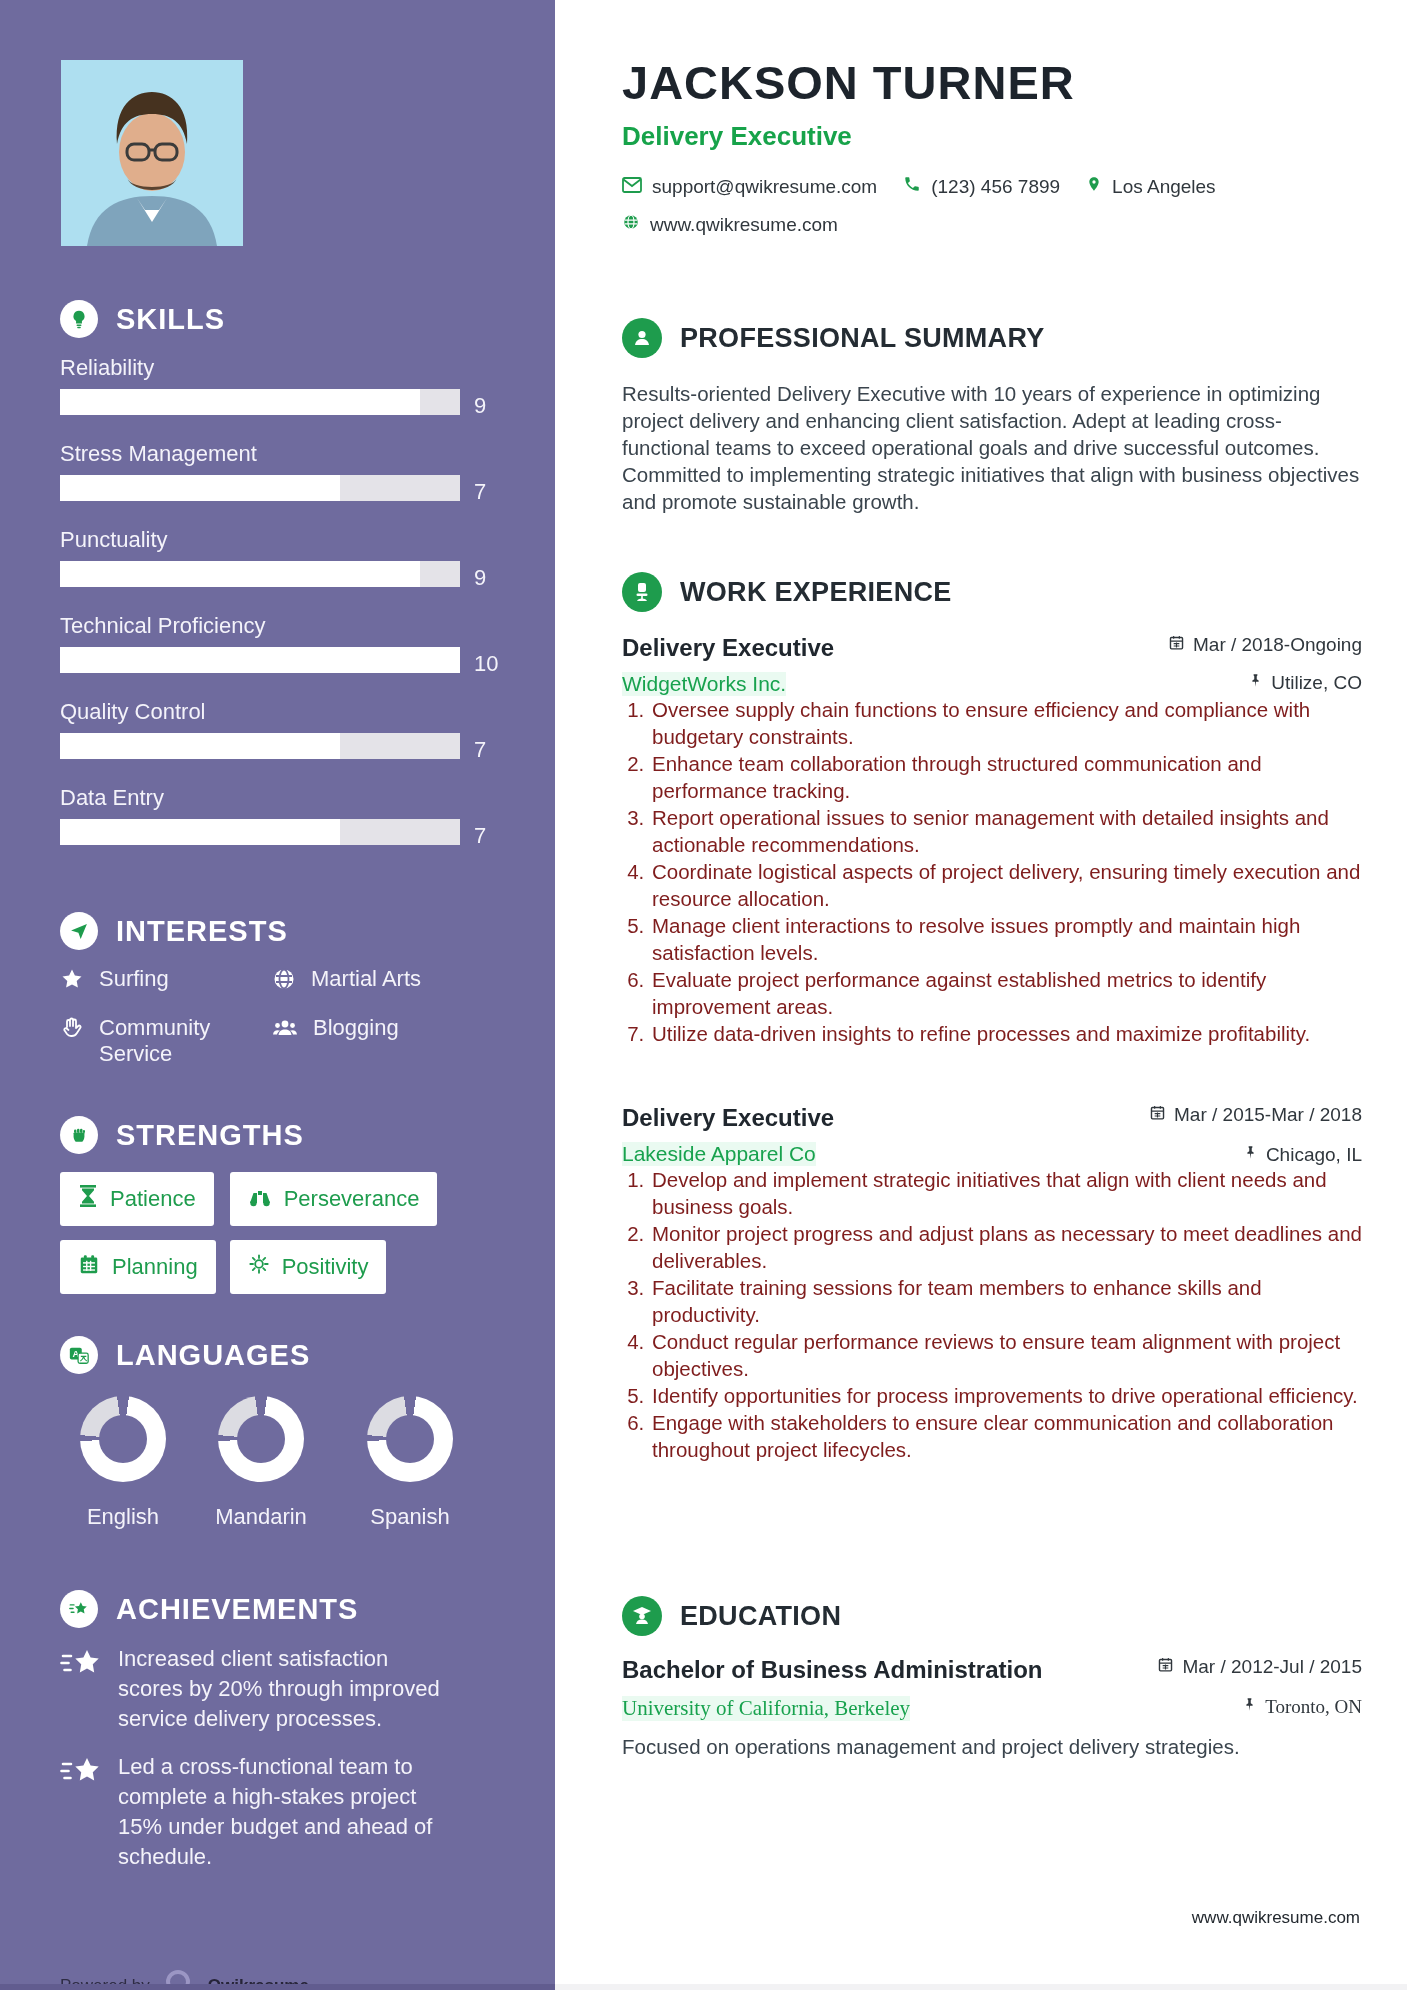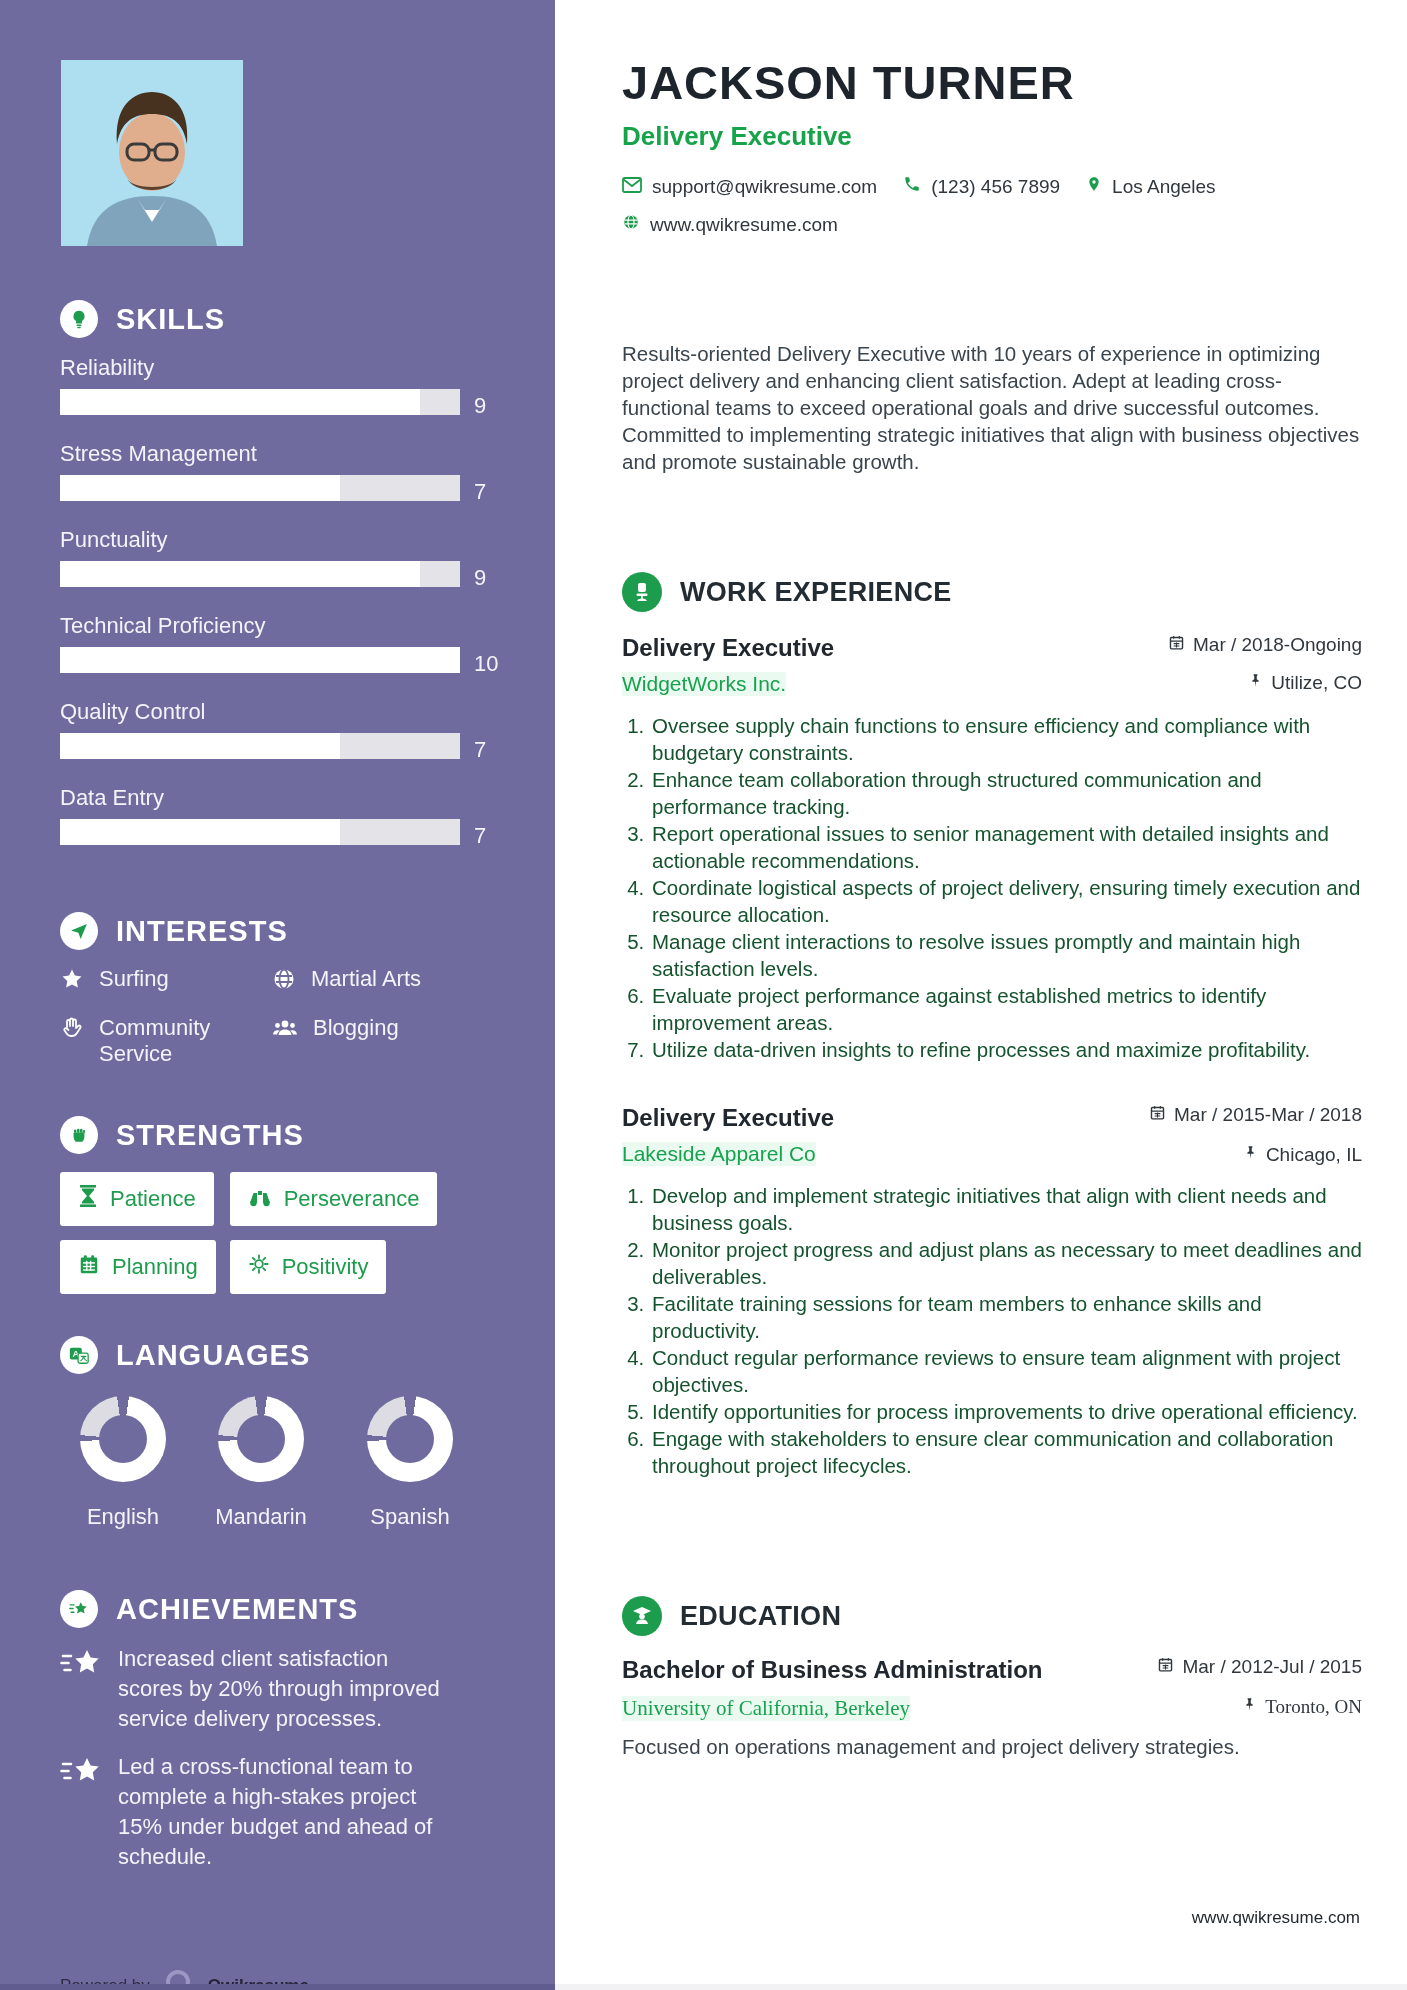--- a/index.html
+++ b/index.html
@@ -38,21 +38,21 @@
   .job-title-top{font-size:26px;color:#17A34A;font-weight:bold;margin-top:14px;}
   .contact-row{display:flex;align-items:center;gap:10px;font-size:19px;color:#30373d;}
   .m-sec-head{display:flex;align-items:center;gap:18px;}
   .m-circ{width:40px;height:40px;border-radius:50%;background:#1E9C4D;display:flex;align-items:center;justify-content:center;flex:0 0 40px;}
   .m-title{font-size:27px;font-weight:bold;color:#242c33;letter-spacing:.3px;}
   .para{font-size:20.5px;line-height:27px;color:#3A444D;margin-top:22px;}
   .row-between{display:flex;justify-content:space-between;align-items:flex-start;}
   .jtitle{font-size:24px;font-weight:bold;color:#20272e;}
   .company{font-size:21px;color:#18A24E;background:rgba(46,204,113,.10);display:inline-block;}
   .meta{display:flex;align-items:center;gap:8px;font-size:19px;color:#30373d;}
-  ol.bullets{margin:16px 0 0 0;padding-left:28px;font-size:20.5px;line-height:27px;color:#14532d;}
+  ol.bullets{margin:0 0 0 0;padding-left:28px;font-size:20.5px;line-height:27px;color:#7f1d1d;}
   ol.bullets li{padding-left:2px;}
   .edu-desc{font-size:20.5px;color:#3A444D;margin-top:14px;}
   .m-footer{position:absolute;top:1908px;right:47px;font-size:17px;color:#23292f;}
   .bottom-strip-l{position:absolute;left:0;top:1984px;width:555px;height:6px;background:#615c8f;}
   .bottom-strip-r{position:absolute;left:555px;top:1984px;width:852px;height:6px;background:#f2f2f4;}
 </style>
 </head>
 <body>
 
 <div class="page">
@@ -359,20 +359,29 @@
               <circle cx="12" cy="12" r="9" fill="#1E9C4D"></circle>
               <path d="M4 9.5h16M4 14.5h16" stroke="#ffffff" stroke-width="1.6"></path>
               <ellipse cx="12" cy="12" rx="4" ry="9" fill="none" stroke="#ffffff" stroke-width="1.6"></ellipse>
             </svg>
         </span>
         <a style="color:#30373d;text-decoration:none;">www.qwikresume.com</a>
       </div>
     </div>
 
     <div class="ab" style="left:0;top:318px;width:740px;">
+      <div class="m-sec-head">
+        <span class="m-circ">
+          <svg width="24" height="24" viewBox="0 0 24 24" fill="#ffffff">
+              <circle cx="12" cy="8.5" r="3.6"></circle>
+              <path d="M5 19c.7-4.2 3.3-6 7-6s6.3 1.8 7 6z"></path>
+            </svg>
+        </span>
+        <span class="m-title">PROFESSIONAL SUMMARY</span>
+      </div>
       <div class="para">Results-oriented Delivery Executive with 10 years of experience in optimizing project delivery and enhancing client satisfaction. Adept at leading cross-functional teams to exceed operational goals and drive successful outcomes. Committed to implementing strategic initiatives that align with business objectives and promote sustainable growth.</div>
     </div>
 
     <div class="ab" style="left:0;top:572px;width:740px;">
       <div class="m-sec-head">
         <span class="m-circ">
           <svg width="24" height="24" viewBox="0 0 24 24" fill="#ffffff">
               <rect x="8" y="3" width="8" height="9" rx="2"></rect>
               <rect x="6.5" y="13.5" width="11" height="2.6" rx="1.3"></rect>
               <rect x="11.2" y="16" width="1.6" height="3.4"></rect>

